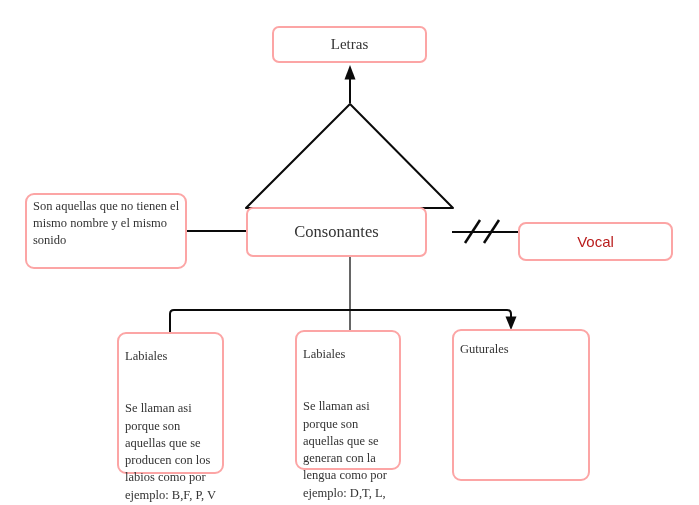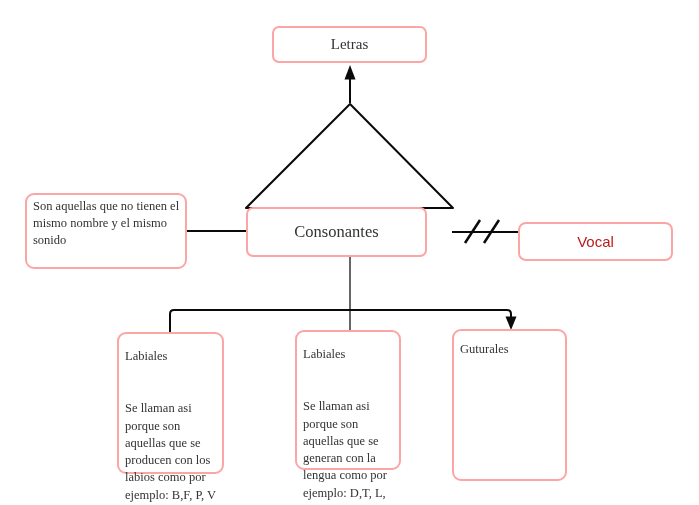--- a/index.html
+++ b/index.html
@@ -54,21 +54,21 @@
     white-space: pre-line;
   }
   .type-node {
     border-radius: 9px;
     padding: 14px 4px 4px 6px;
     font-size: 12.5px;
     line-height: 1.38;
   }
   #labiales-node  { left: 117px; top: 332px; width: 107px; height: 142px; }
   #linguales-node { left: 295px; top: 330px; width: 106px; height: 140px; }
-  #guturales-node { left: 452px; top: 329px; width: 115px; height: 152px; padding-top: 10px; }
+  #guturales-node { left: 452px; top: 329px; width: 138px; height: 152px; padding-top: 10px; }
   .type-title { white-space: pre-line; }
   .type-body  { margin-top: 35px; white-space: pre-line; }
 </style>
 </head>
 <body>
 
 <div id="canvas">
 
   <svg id="wires" viewBox="0 0 699 505" xmlns="http://www.w3.org/2000/svg">
 

